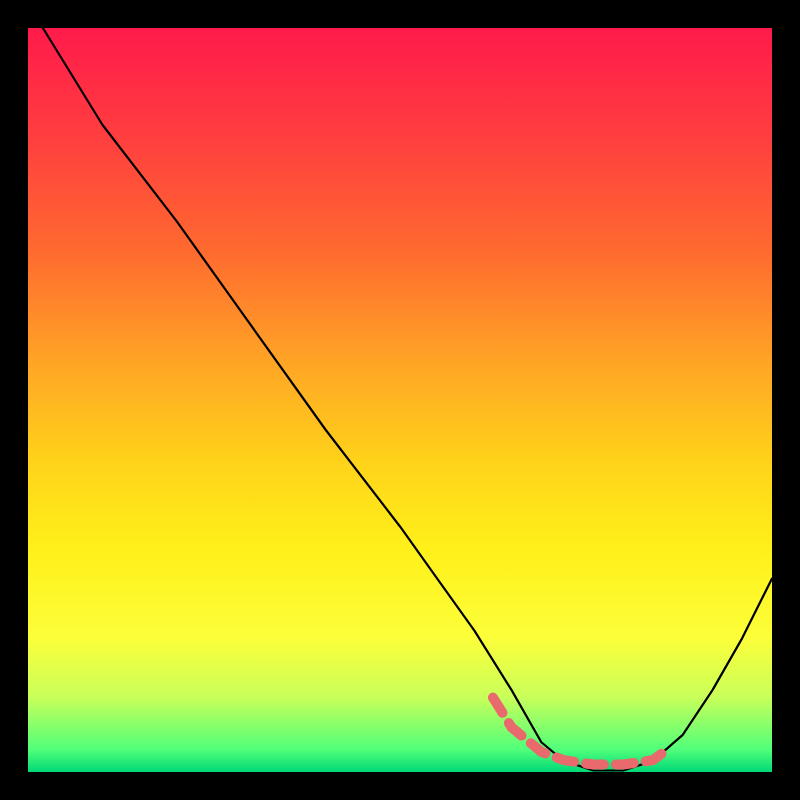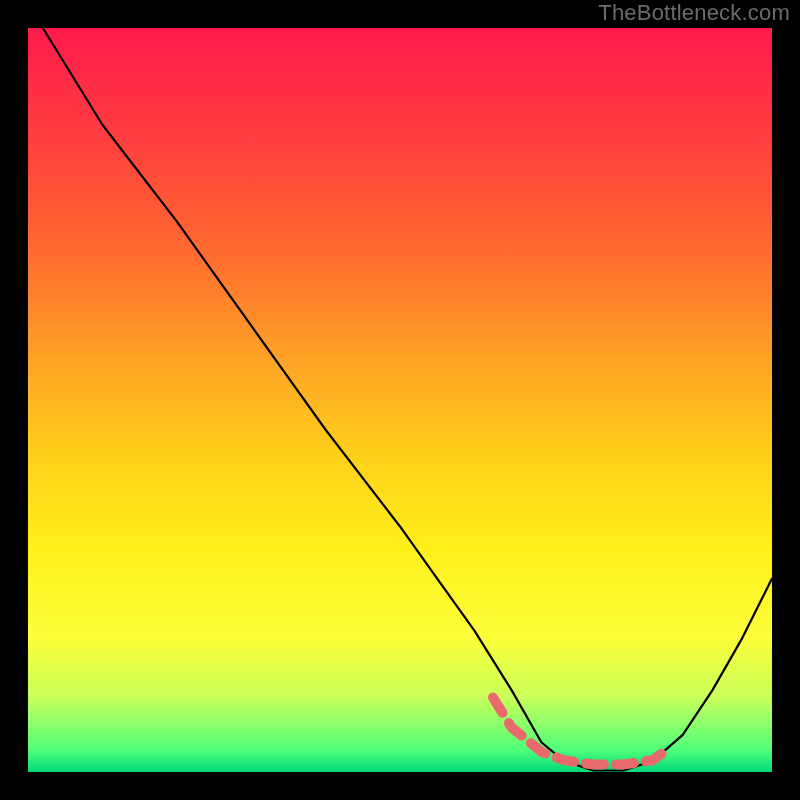--- a/index.html
+++ b/index.html
@@ -40,21 +40,20 @@
     top: 0;
     width: 744px;
     height: 744px;
     z-index: 2;
   }
 </style>
 </head>
 <body>
 
 <div class="container">
-  <div class="watermark">TheBottleneck.com</div>
 
   <div class="plot-area">
     <svg class="plot-svg" viewBox="0 0 744 744" preserveAspectRatio="none">
       <defs>
         <linearGradient id="bgGrad" x1="0" y1="0" x2="0" y2="1">
             <stop offset="0%" stop-color="#ff1a4b"></stop>
             <stop offset="15%" stop-color="#ff3f3f"></stop>
             <stop offset="30%" stop-color="#ff6a2f"></stop>
             <stop offset="45%" stop-color="#ffa525"></stop>
             <stop offset="57.99999999999999%" stop-color="#ffd21a"></stop>

